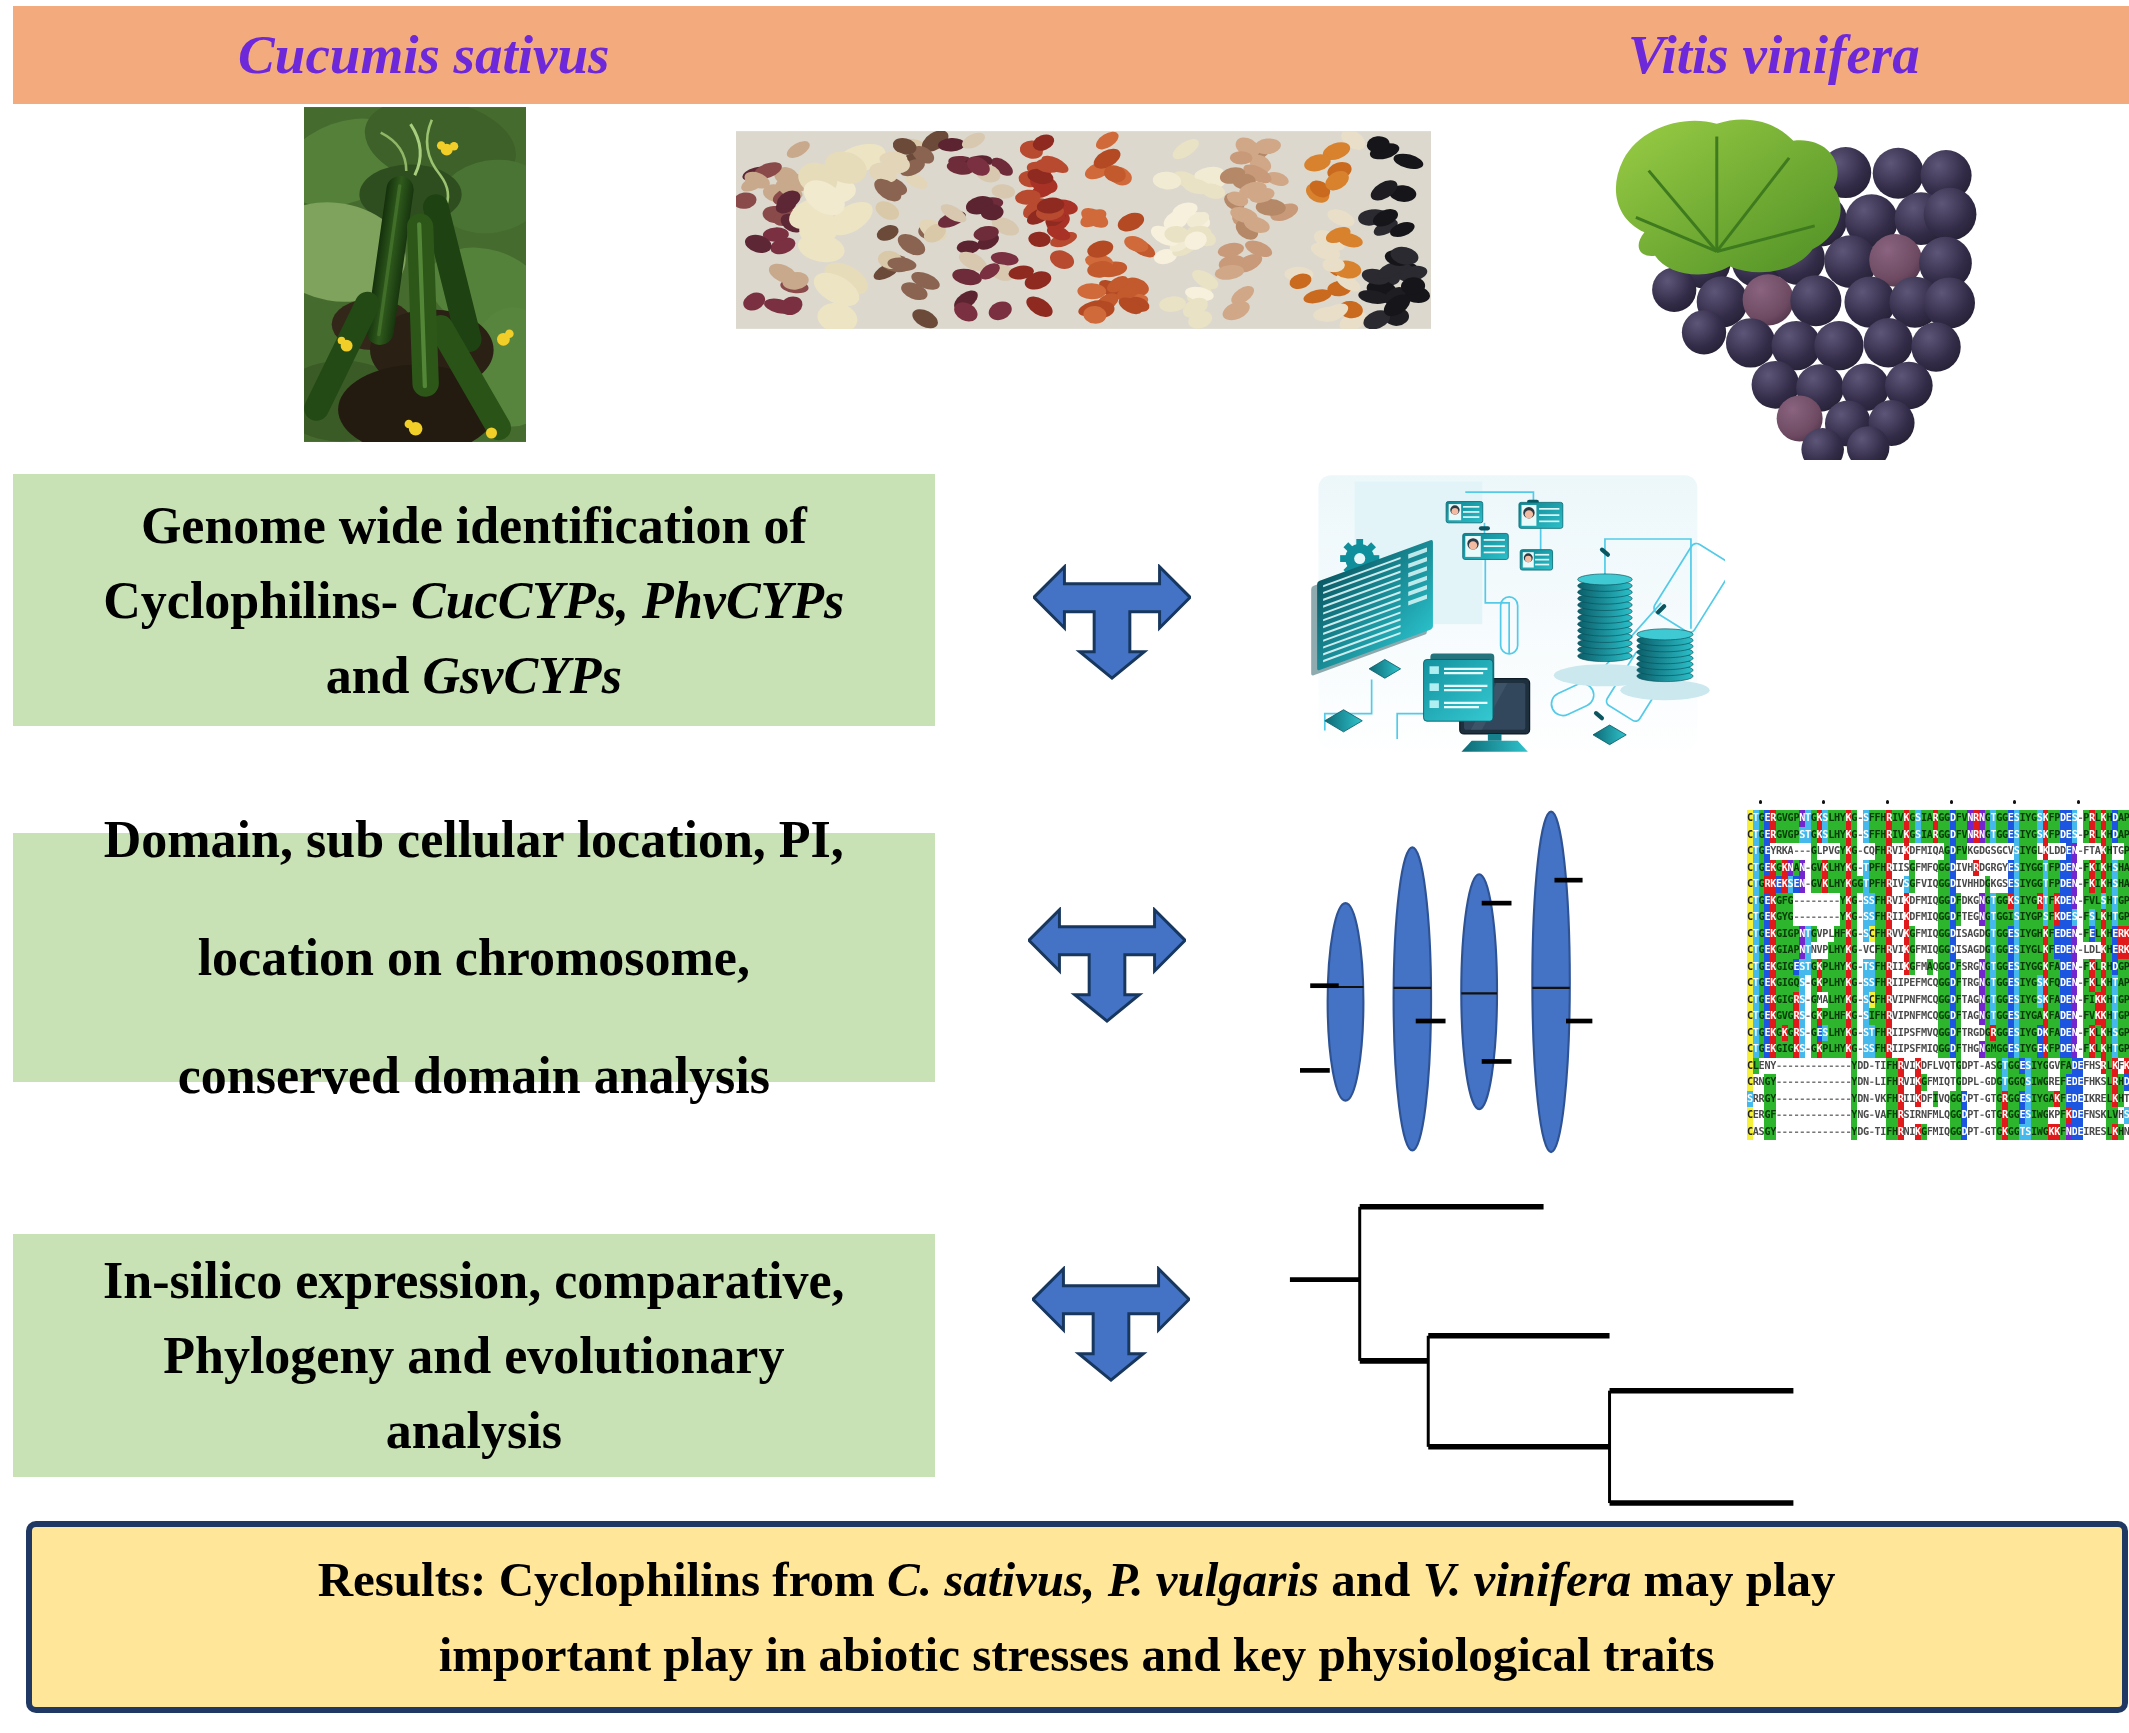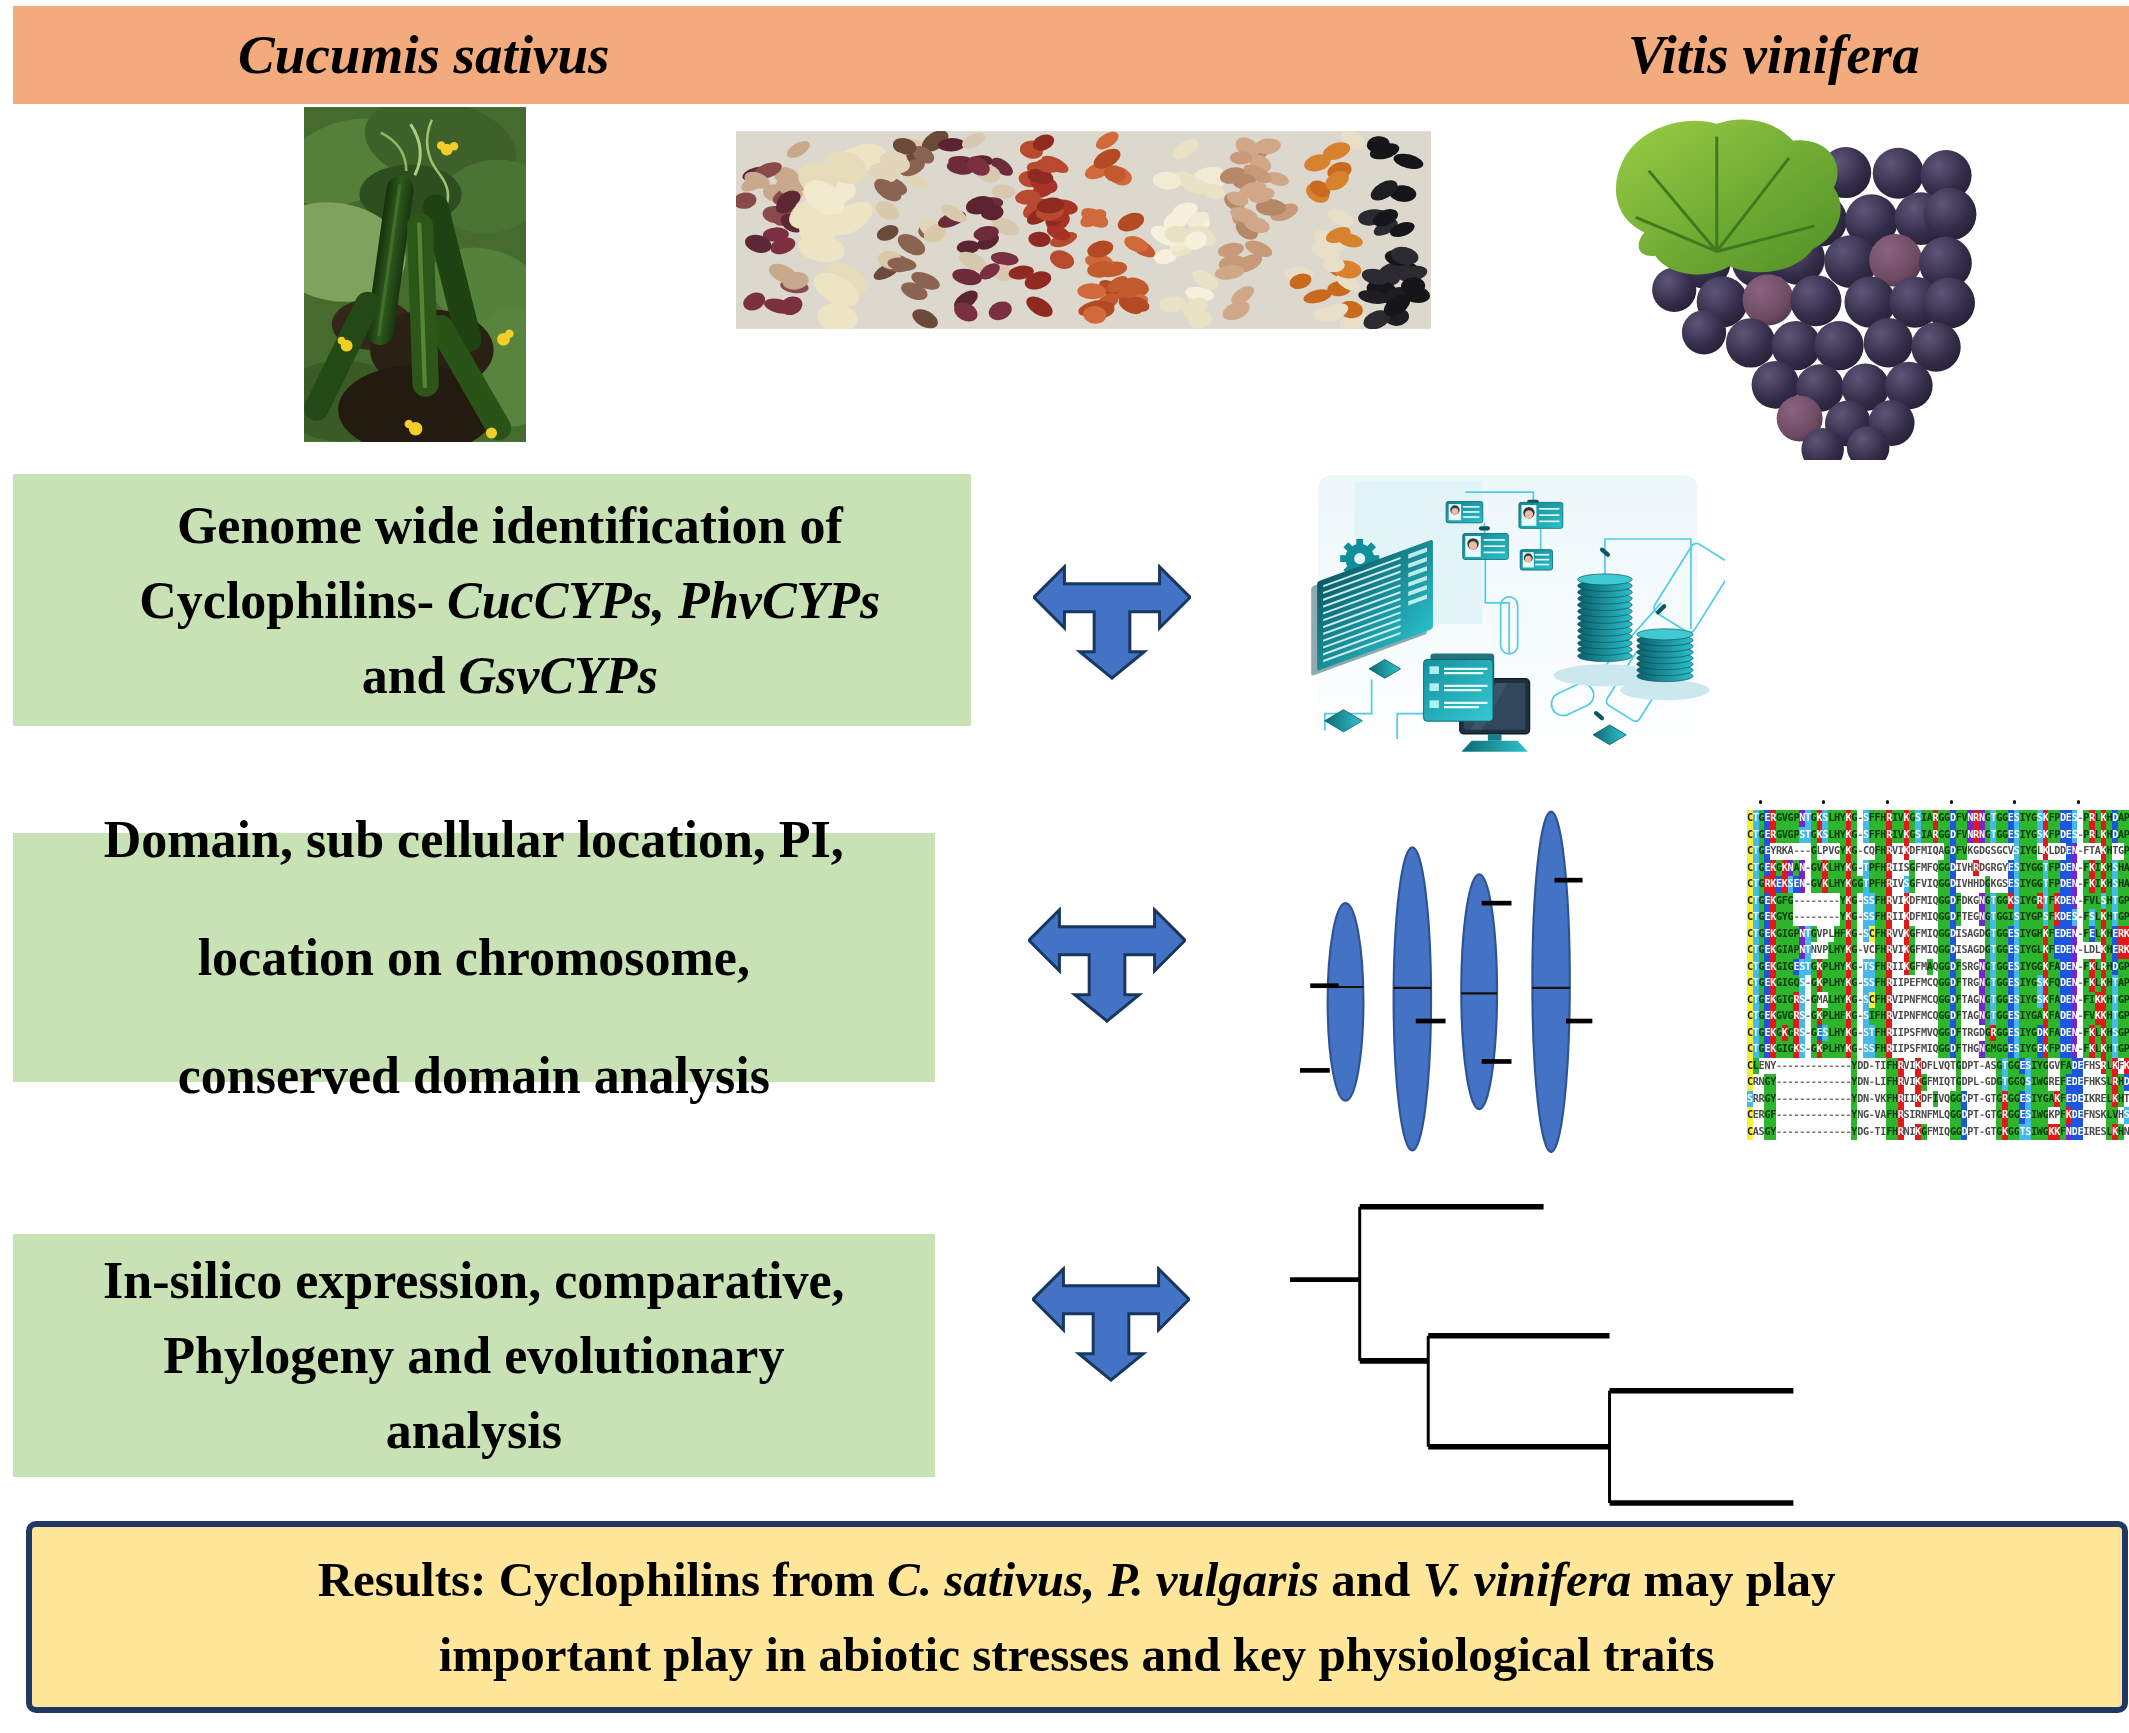--- a/index.html
+++ b/index.html
@@ -2,21 +2,21 @@
 <html style="font-size:6.8px"><head>
 <meta charset="utf-8">
 <style>
   html,body{margin:0;padding:0;background:#fff;}
   .canvas{position:relative;width:2151px;height:1734px;background:#ffffff;overflow:hidden;
           font-family:"Liberation Serif","DejaVu Serif",serif;}
   .abs{position:absolute;}
   
   .header{position:absolute;left:12.8px;top:6px;width:2136px;height:98px;}
   .sp{position:absolute;top:0;height:98px;width:532px;line-height:98px;text-align:center;
-      font-size:55px;font-weight:bold;font-style:italic;color:#000000;}
+      font-size:55px;font-weight:bold;font-style:italic;color:#6d28d9;}
   
   .gbox{position:absolute;left:12.8px;width:922px;display:flex;flex-direction:column;
         justify-content:center;align-items:center;text-align:center;}
   .gline{font-size:52px;font-weight:bold;color:#000;line-height:75px;white-space:nowrap;}
   .gline .it{font-style:italic;}
   
   .rbox{position:absolute;left:25.6px;top:1521px;width:2102px;height:192px;border-radius:10px;
         border:6.8px solid #1F3864;box-sizing:border-box;display:flex;flex-direction:column;
         justify-content:center;align-items:center;text-align:center;}
   .rline{font-size:49px;font-weight:bold;color:#000;line-height:75px;white-space:nowrap;}
@@ -409,21 +409,21 @@
          C635,120 585,60 510,70 C465,22 395,8 330,30 Z"></path>
     <g stroke="#3E7A1E" stroke-width="7" fill="none">
       <path d="M330,330 L330,60"></path>
         <path d="M330,330 L170,140"></path>
         <path d="M330,330 L500,110"></path>
       <path d="M330,330 L140,250"></path>
         <path d="M330,330 L560,270"></path>
     </g>
   </svg>
 
-  <div class="gbox" id="gbox0" style="top: 474px; height: 252px; background: rgb(200, 226, 182); padding-left: 36px;">
+  <div class="gbox" id="gbox0" style="top: 474px; height: 252px; background: rgb(200, 226, 182);">
     <div class="gline"><span>Genome wide identification of</span></div>
     <div class="gline"><span>Cyclophilins- </span><span class="it">CucCYPs, PhvCYPs</span></div>
     <div class="gline"><span>and </span><span class="it">GsvCYPs</span></div>
   </div>
   <div class="gbox" id="gbox1" style="top: 833px; height: 249px; background: rgb(200, 226, 182); gap: 43px;">
     <div class="gline"><span>Domain, sub cellular location, PI,</span></div>
     <div class="gline"><span>location on chromosome,</span></div>
     <div class="gline"><span>conserved domain analysis</span></div>
   </div>
   <div class="gbox" id="gbox2" style="top: 1234px; height: 243px; background: rgb(200, 226, 182);">

